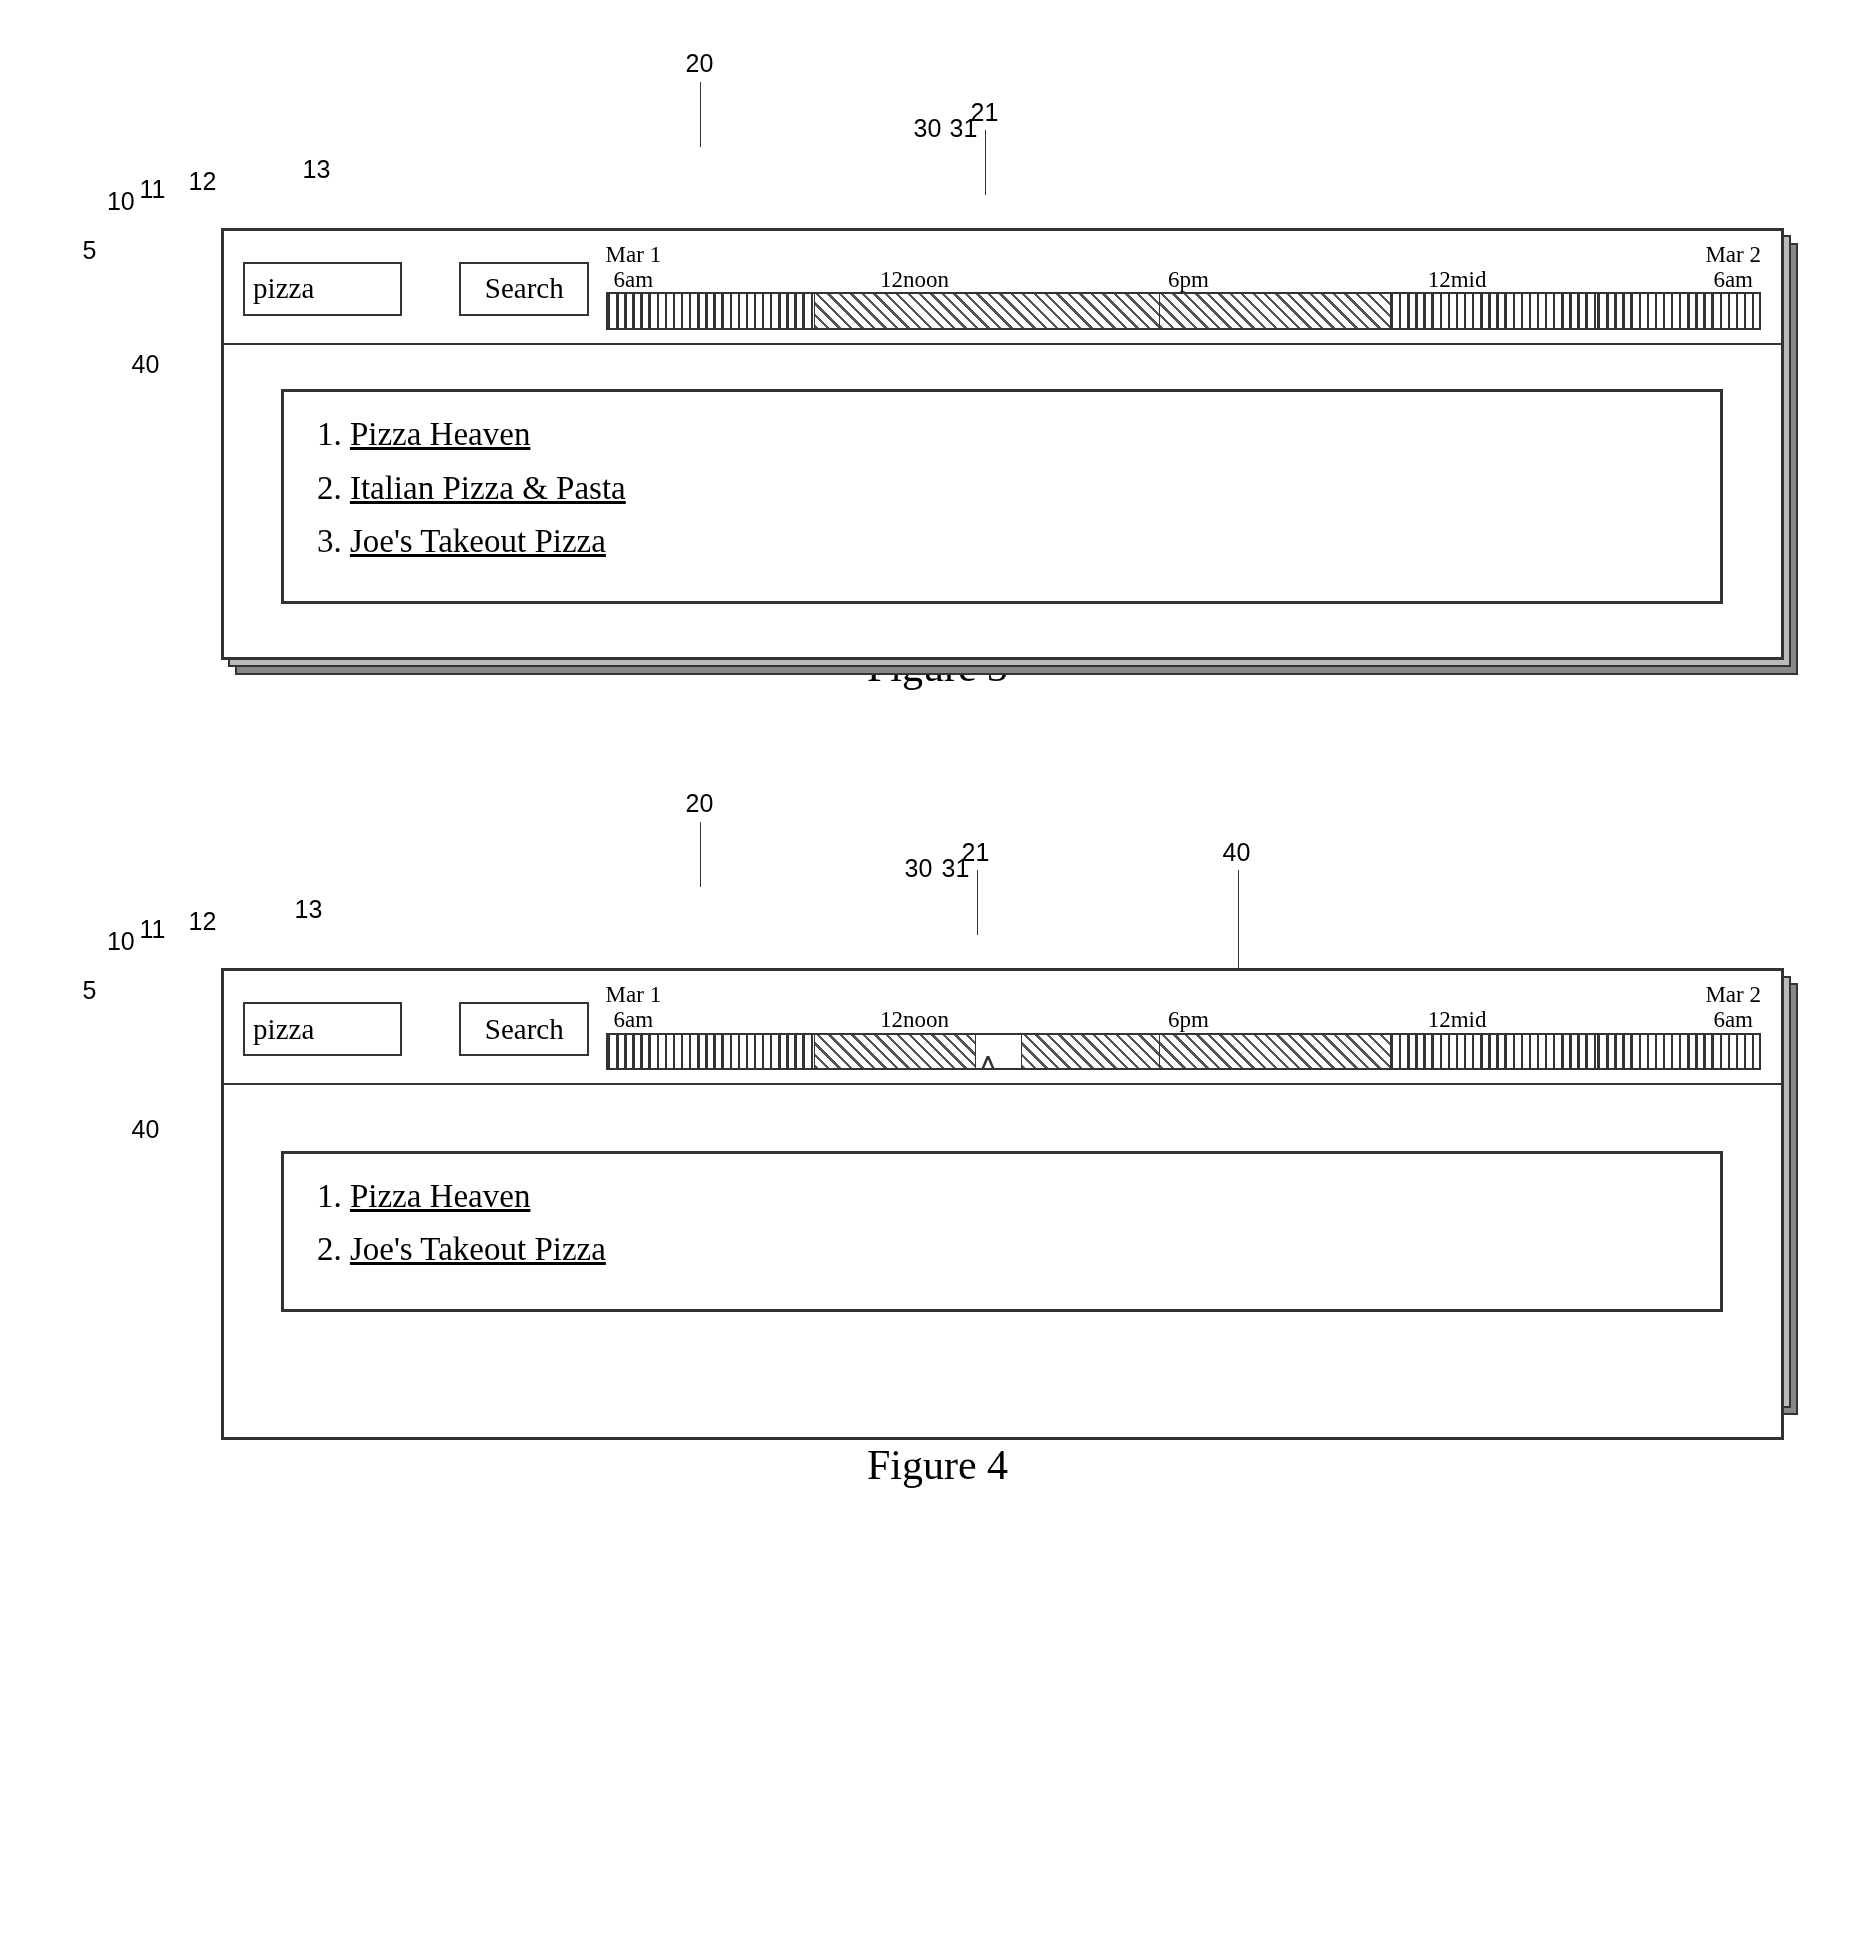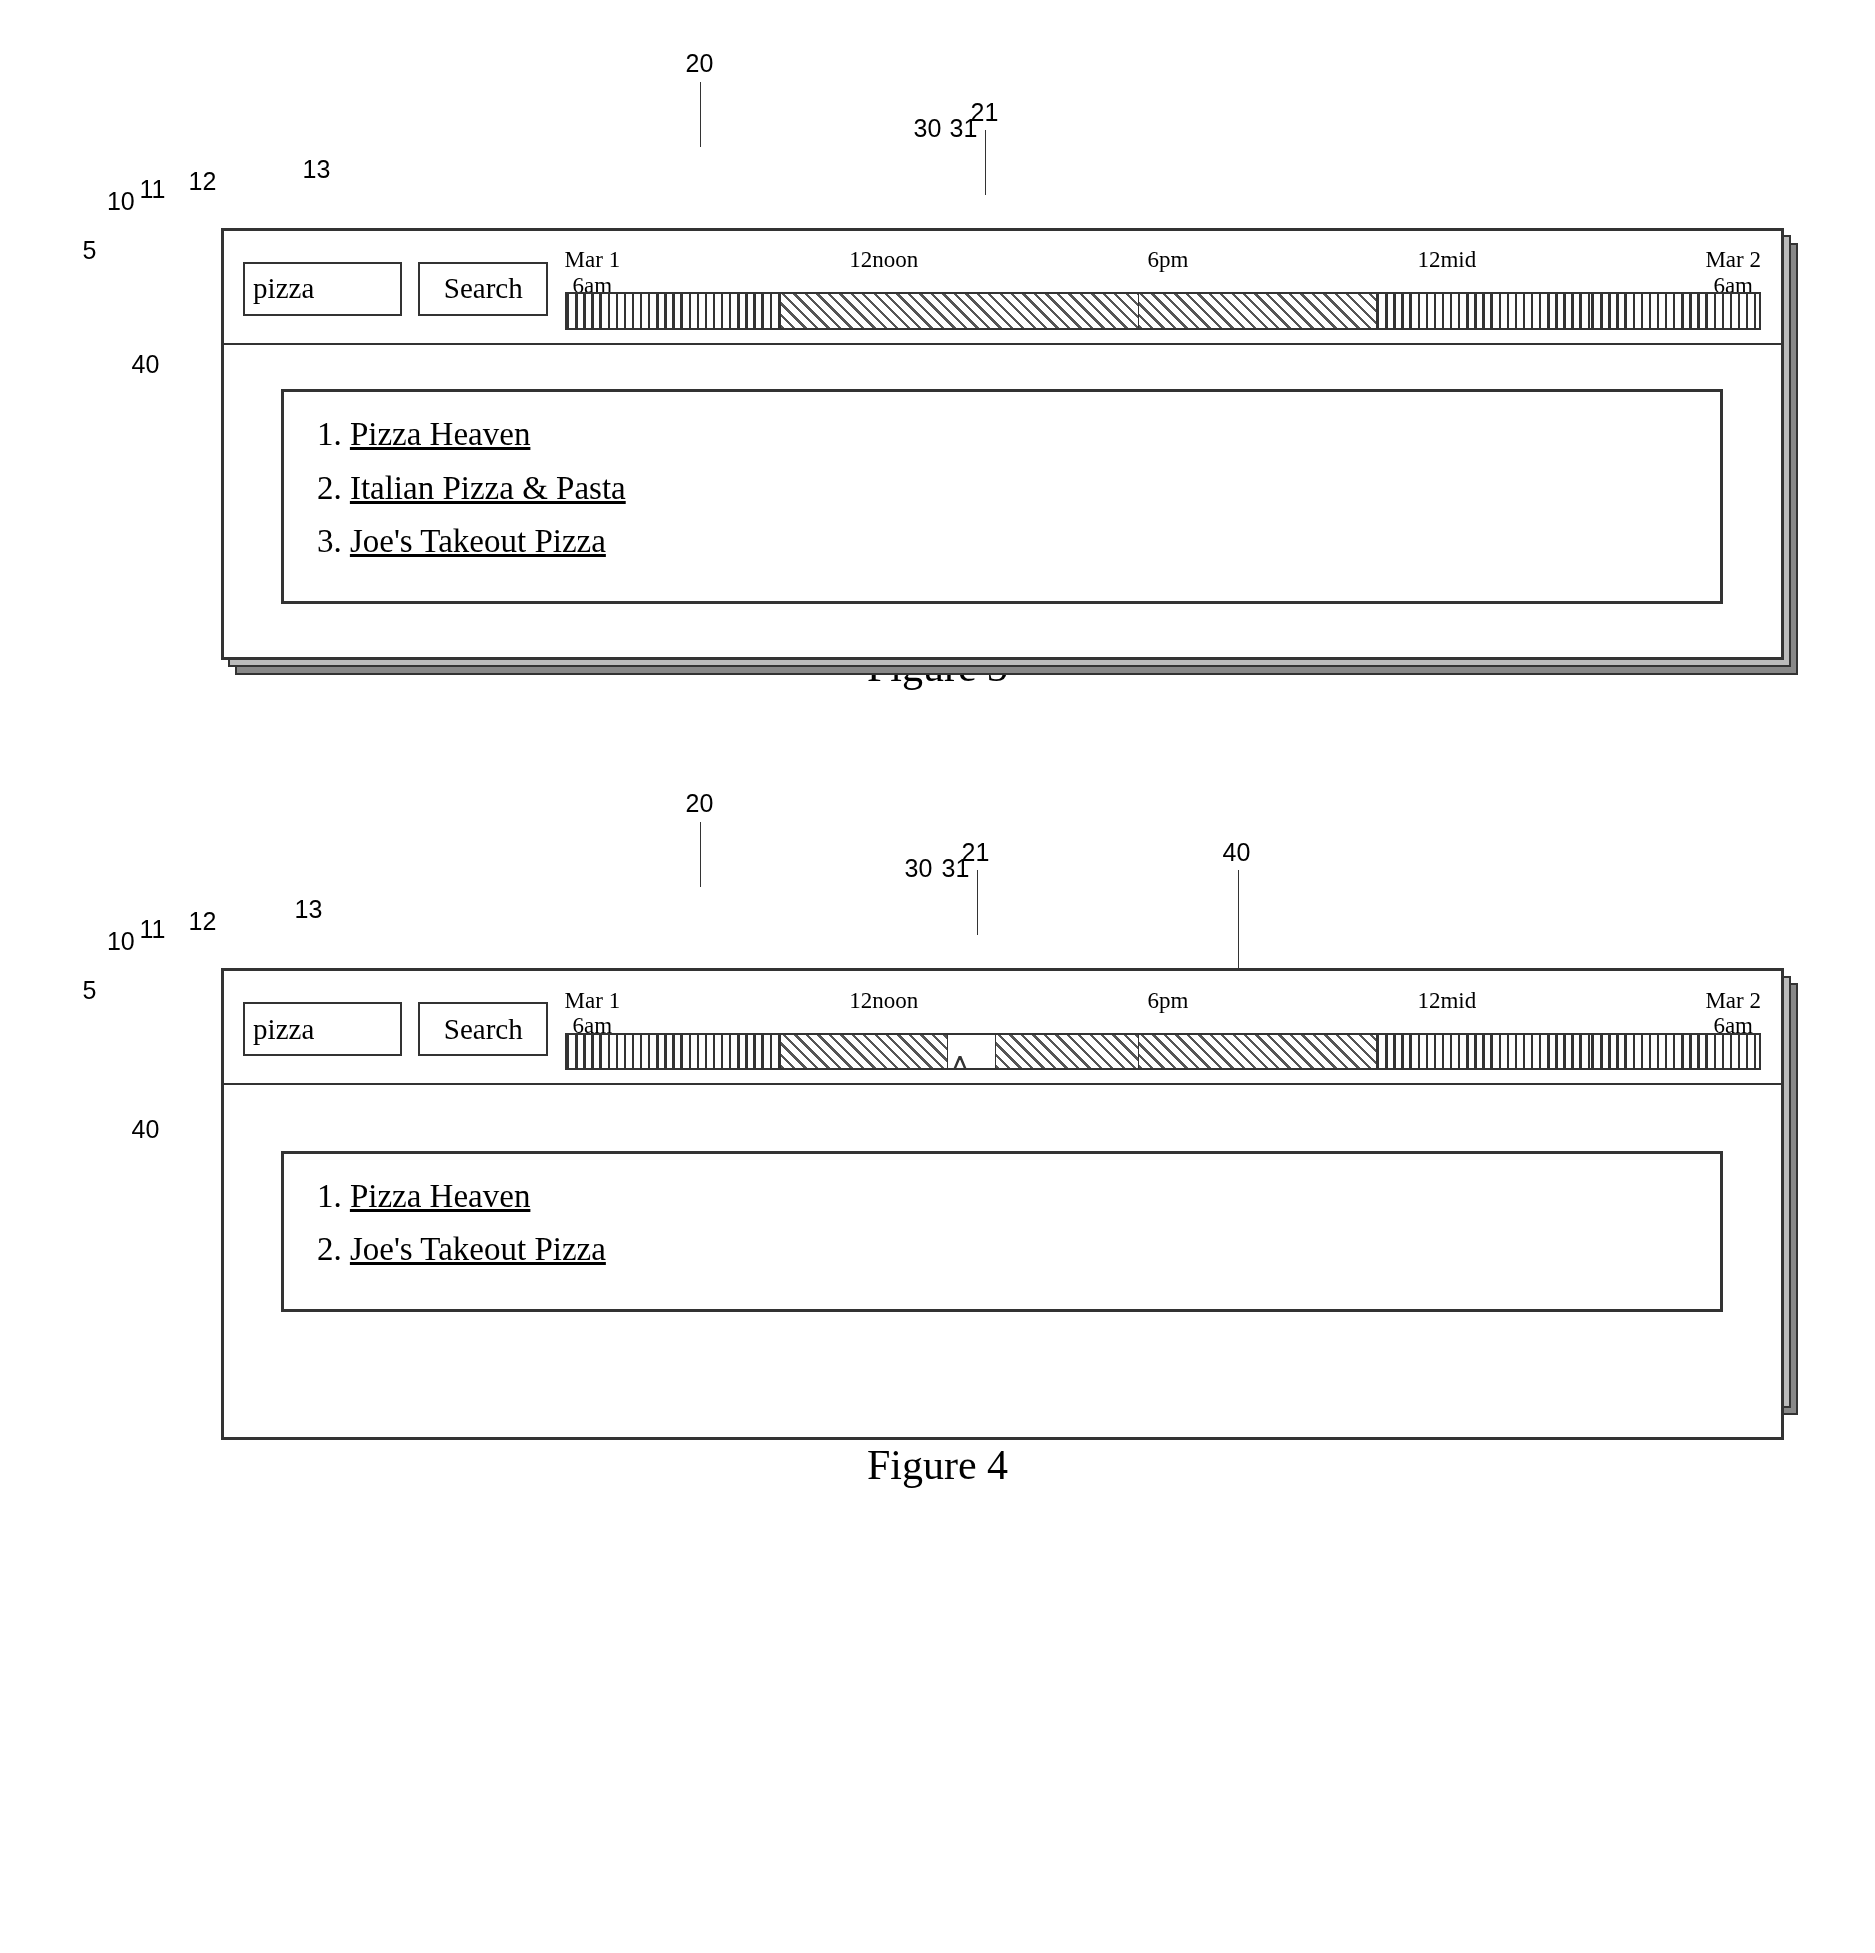--- a/index.html
+++ b/index.html
@@ -98,37 +98,38 @@
       border: 2.4px solid #333;
       background: white;
       width: 130px;
       height: 54px;
       display: flex;
       align-items: center;
       justify-content: center;
       font-size: 29px;
       font-family: 'Times New Roman', serif;
       cursor: pointer;
+      margin-left: 41px;
     }
 
     
     .timeline-container {
       flex: 1;
       position: relative;
       height: 100%;
       display: flex;
       flex-direction: column;
     }
 
     .timeline-labels {
       display: flex;
       justify-content: space-between;
-      align-items: flex-start;
+      align-items: flex-end;
       height: 45px;
-      padding-bottom: 15px;
+      padding-bottom: 0;
       font-size: 24.4px;
       position: relative;
     }
 
     .timeline-label {
       text-align: center;
       line-height: 1.1;
     }
 
     .timeline-bar {

